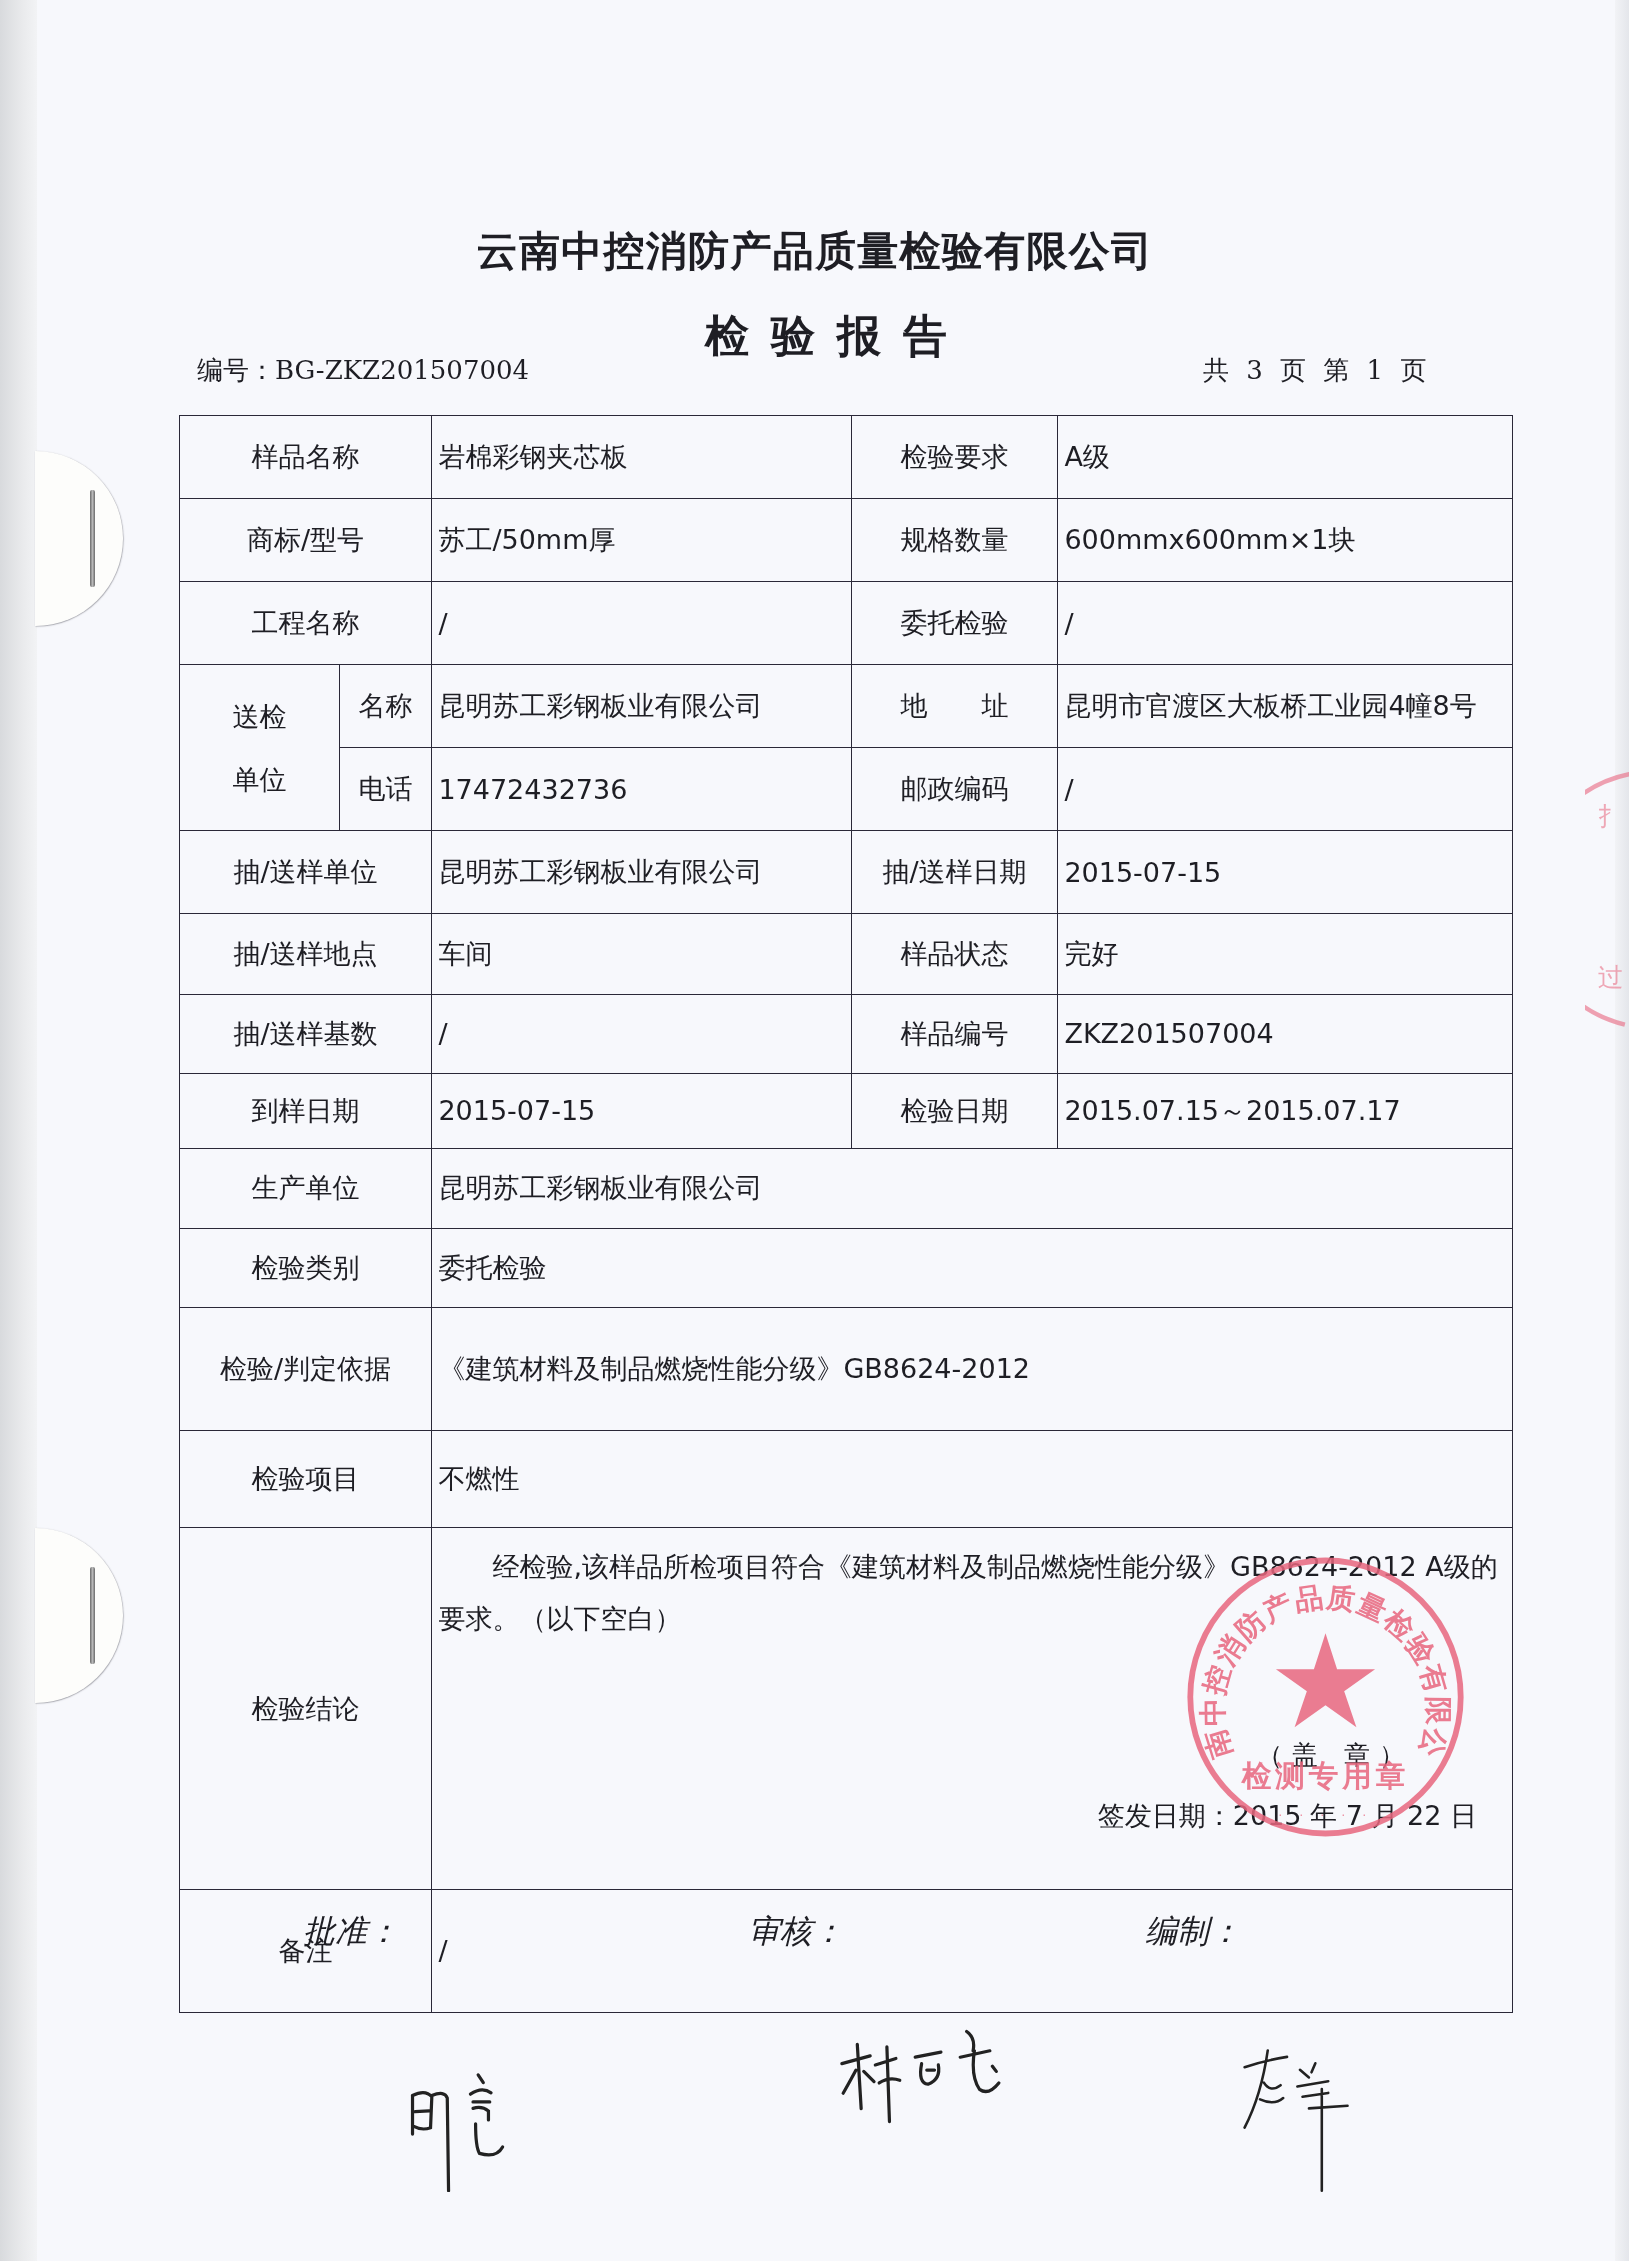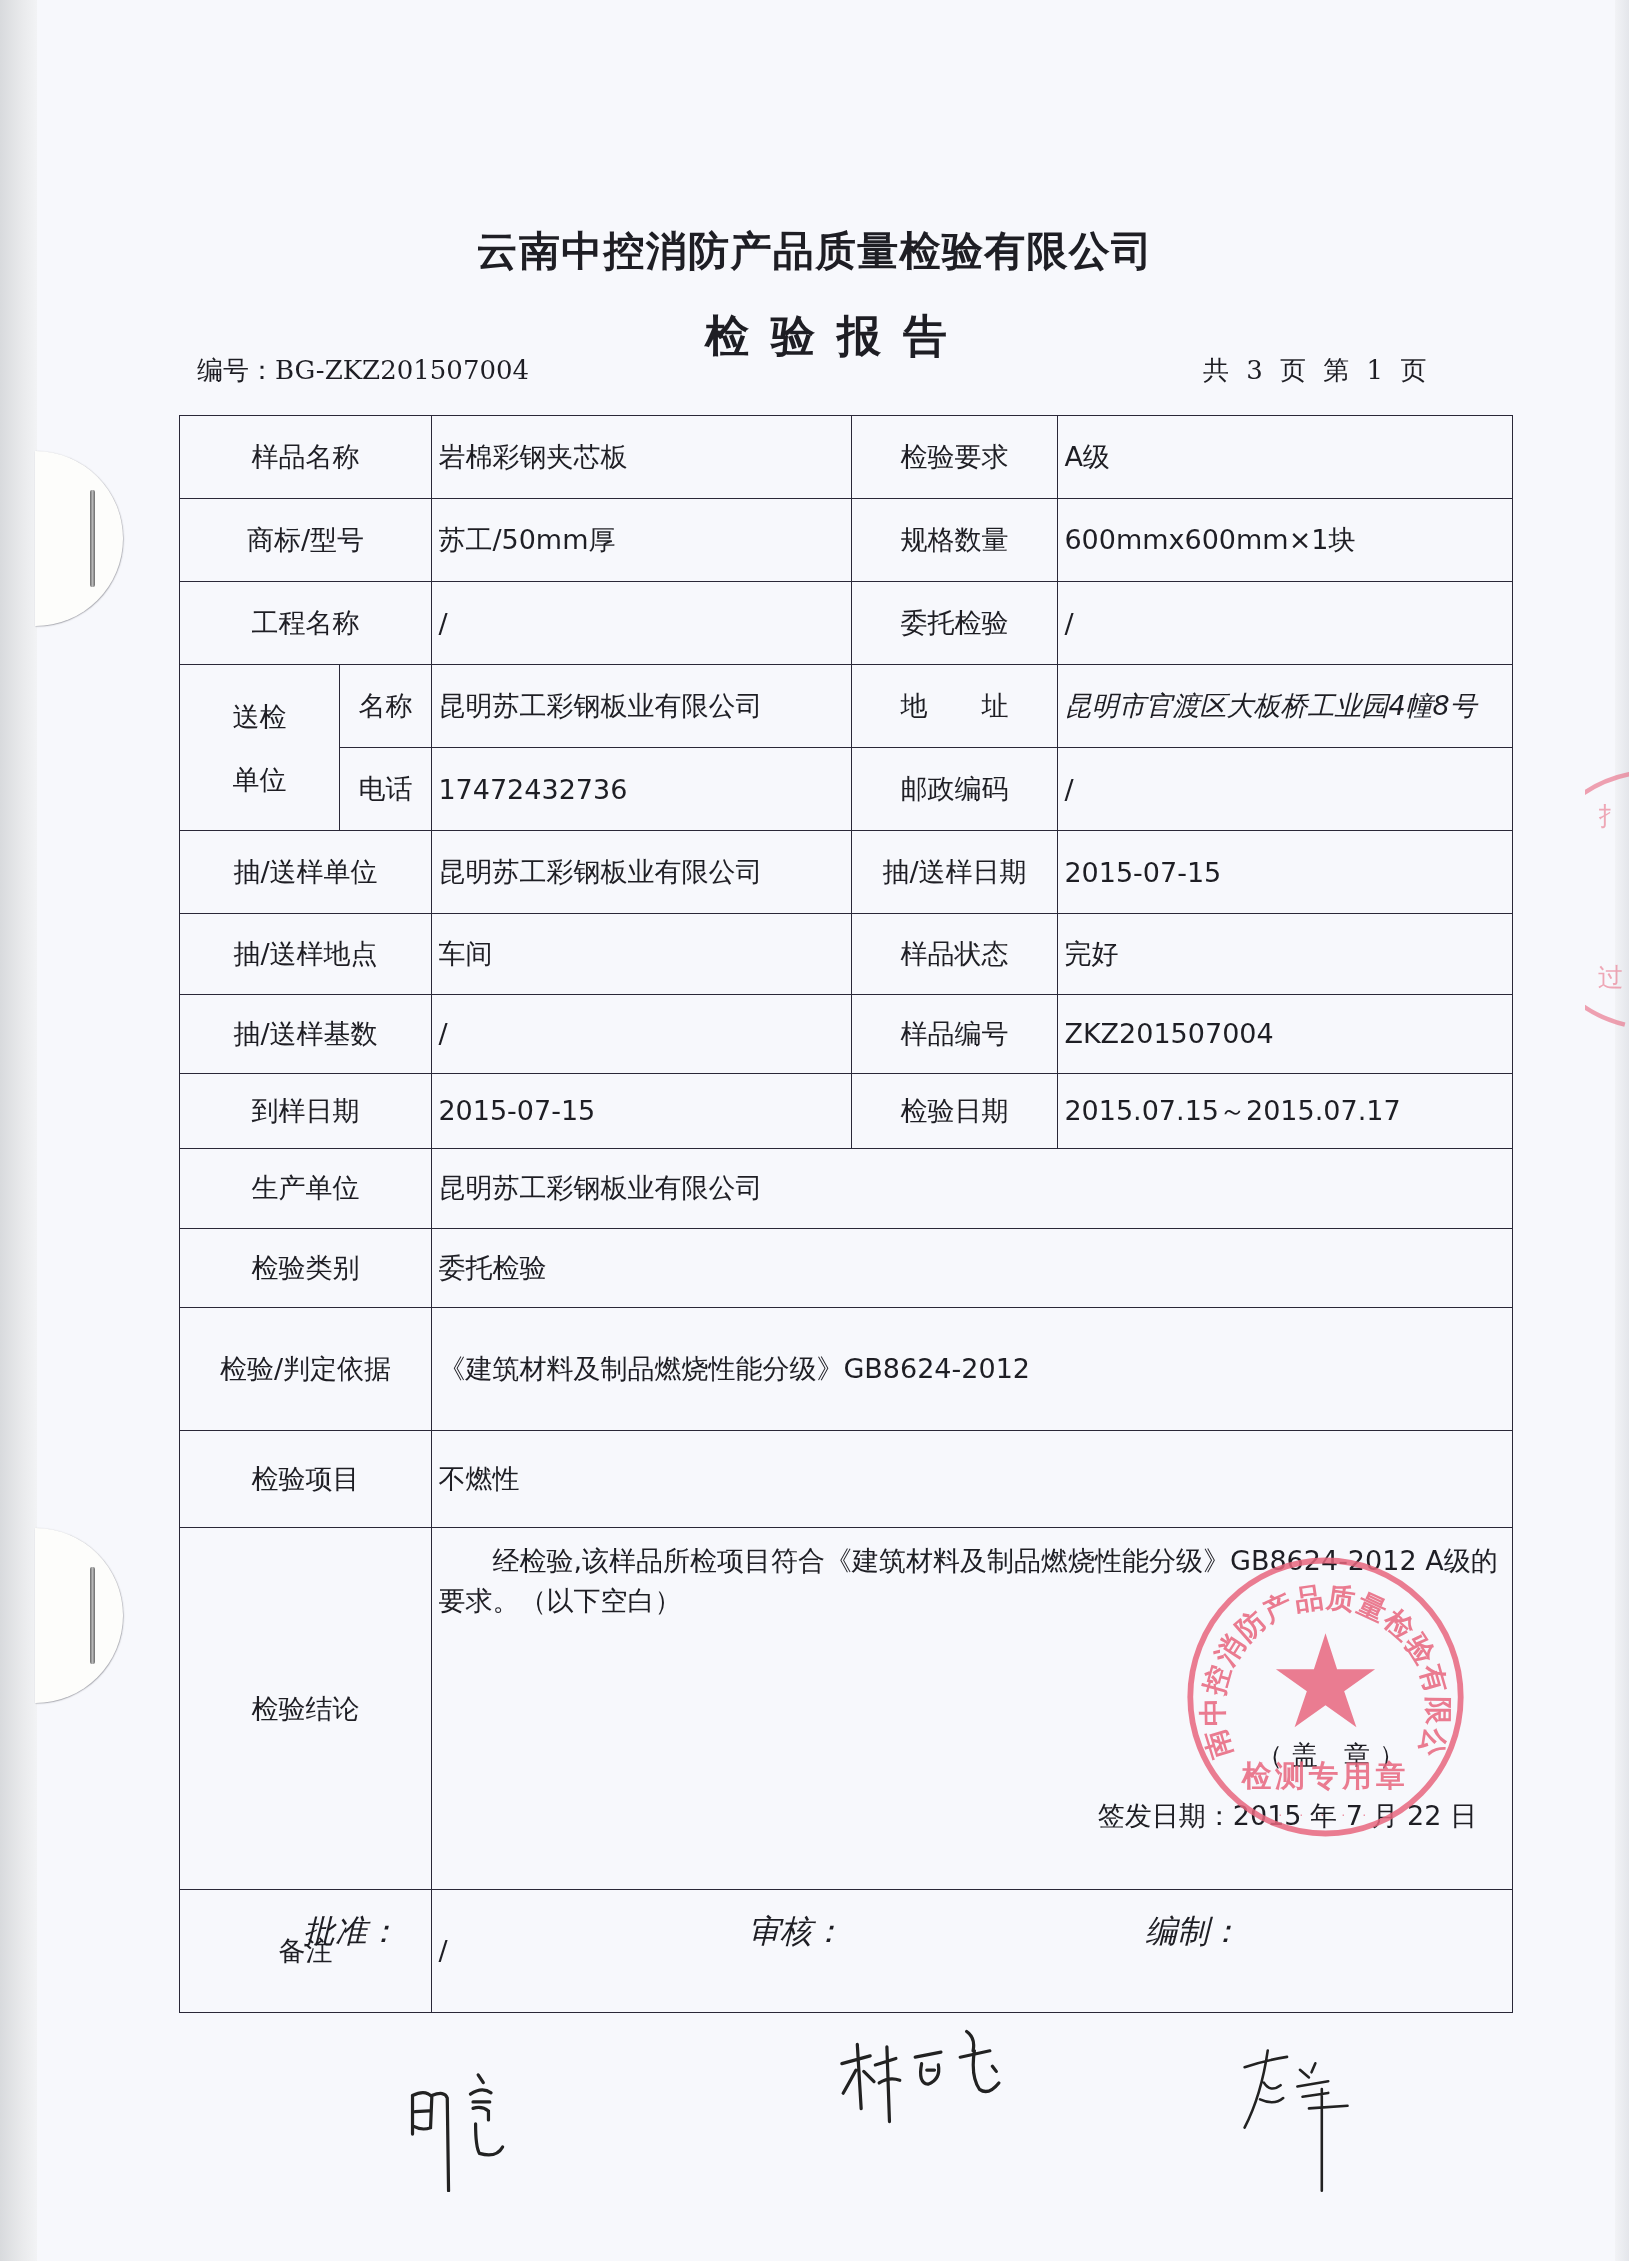--- a/index.html
+++ b/index.html
@@ -41,21 +41,21 @@
     border-collapse:collapse; table-layout:fixed;
     font-family:"DejaVu Sans","Liberation Sans",sans-serif; font-size:27px;
   }
   table.form td {
     border:1.9px solid #2a2838; padding:0 6.4px; vertical-align:middle;
   }
   td.lbl { text-align:center; }
   td.val { text-align:left; }
   .sub-lbl { text-align:center; line-height:63px; }
   .conclusion-cell { vertical-align:top !important; position:relative; }
-  .conclusion-text { padding-top:13px; line-height:40px; text-indent:2em; font-size:27px; }
+  .conclusion-text { padding-top:13px; line-height:52px; text-indent:2em; font-size:27px; }
   .issue-date { position:absolute; right:35px; bottom:55px; font-size:27px;margin-top:21px; }
   .seal-note { position:absolute; right:98px; bottom:116px; font-size:26px; letter-spacing:9px; }
 
   .stamp { position:absolute; left:1185px; top:1556px; width:281px; height:282px; pointer-events:none; }
   .edge-stamp { position:absolute; left:1585px; top:767px; width:45px; height:271px; pointer-events:none; }
 
   .sig-label { position:absolute; top:1910px; font-size:32px; font-family:"DejaVu Sans","Liberation Sans",sans-serif;font-style:italic; }
   .sig { position:absolute; pointer-events:none; }
 </style>
 </head>
@@ -104,21 +104,21 @@
     <td class="val">/</td>
   </tr>
   <tr style="height:83px">
     <td class="lbl" rowspan="2">
       <div class="sub-lbl">送检</div>
       <div class="sub-lbl">单位</div>
     </td>
     <td class="lbl">名称</td>
     <td class="val">昆明苏工彩钢板业有限公司</td>
     <td class="lbl">地　　址</td>
-    <td class="val" style="white-space:nowrap;font-style:italic;">昆明市官渡区大板桥工业园4幢8号</td>
+    <td class="val" style="white-space:nowrap;">昆明市官渡区大板桥工业园4幢8号</td>
   </tr>
   <tr style="height:83px">
     <td class="lbl">电话</td>
     <td class="val">17472432736</td>
     <td class="lbl">邮政编码</td>
     <td class="val">/</td>
   </tr>
   <tr style="height:82px">
     <td class="lbl" colspan="2">抽/送样单位</td>
     <td class="val">昆明苏工彩钢板业有限公司</td>

